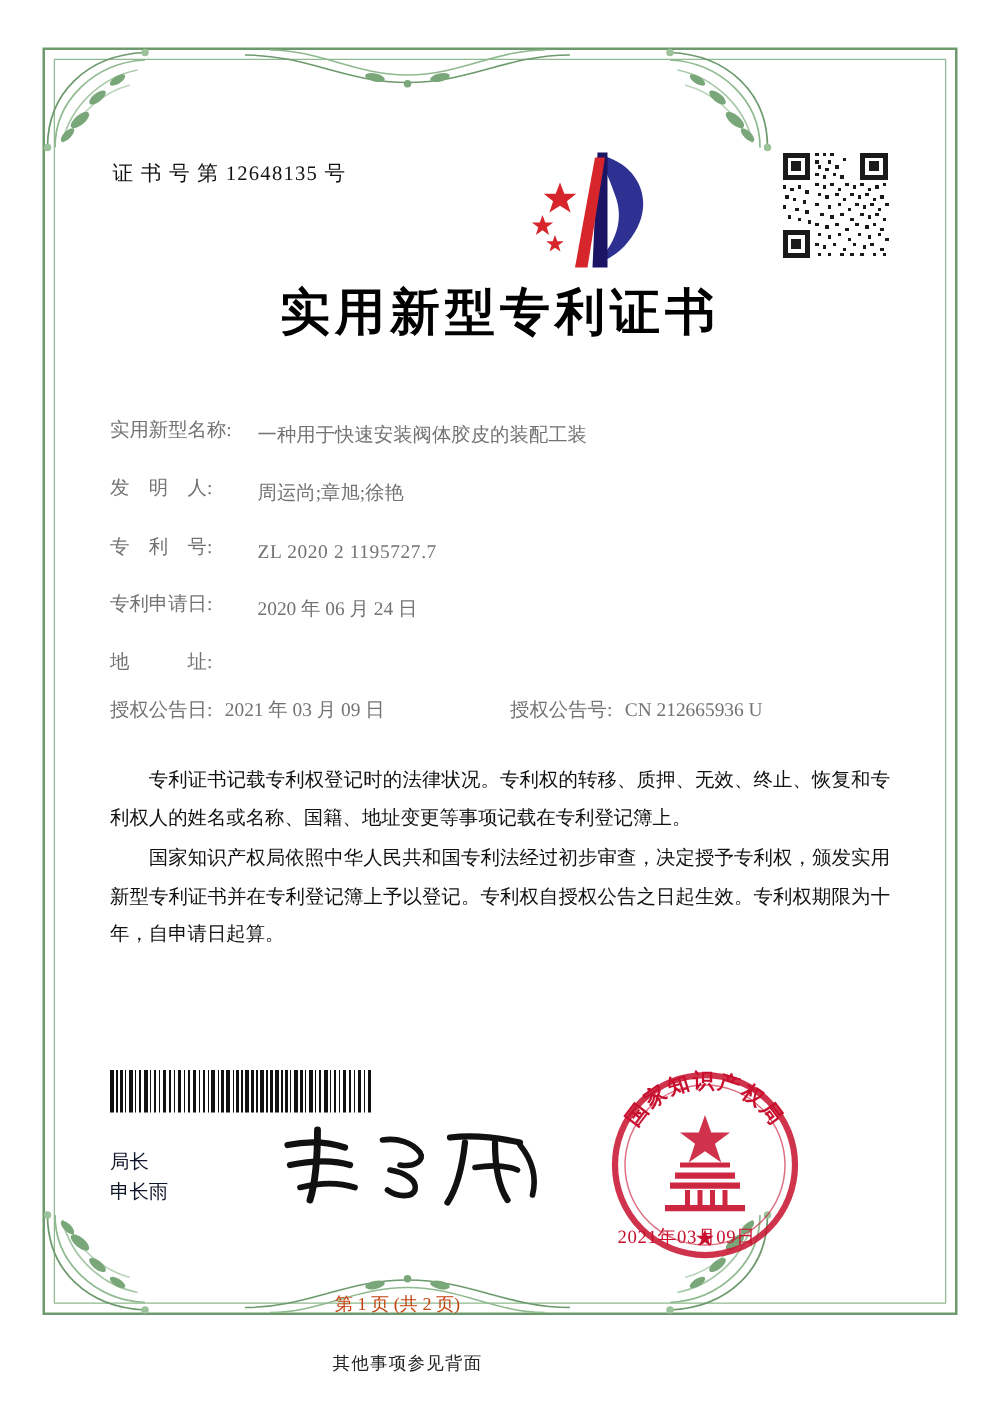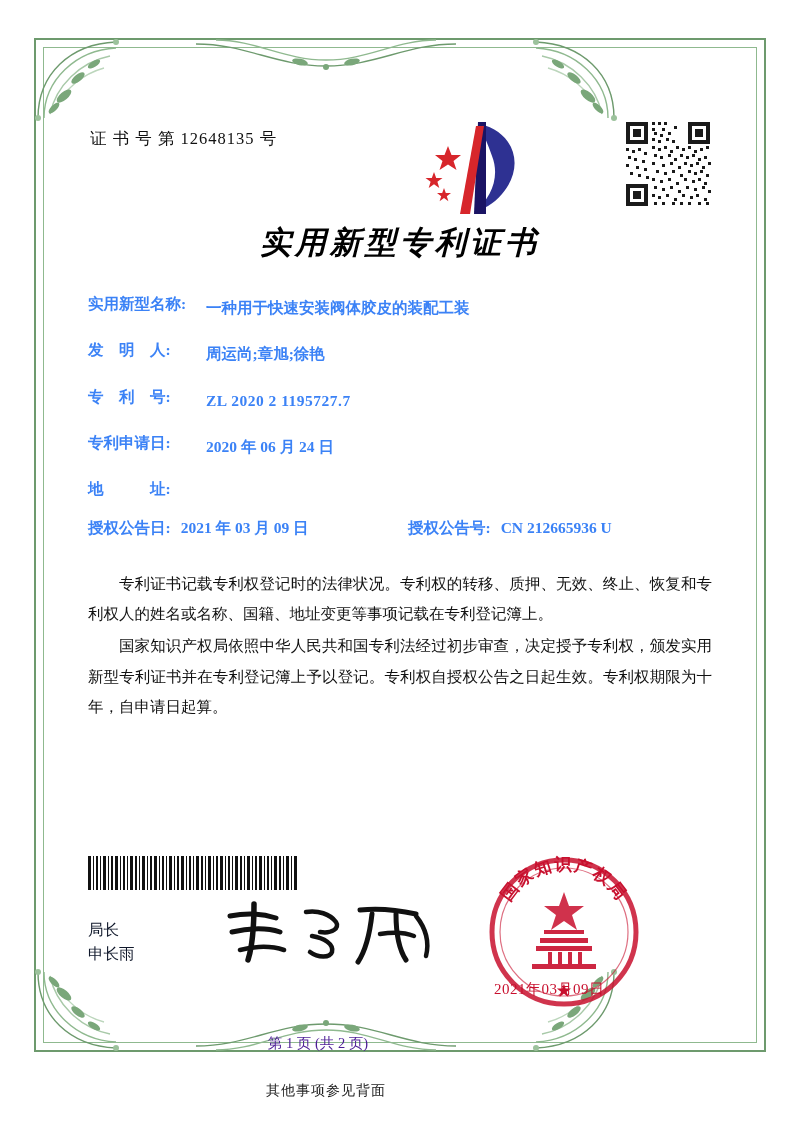--- a/index.html
+++ b/index.html
@@ -92,35 +92,33 @@
   
   .qr {
     position: absolute;
     right: 0px; top: 10px;
     width: 88px; height: 88px;
   }
   .qr canvas, .qr svg { display:block; }
 
   .title {
     text-align: center;
-    font-size: 31px;
+    font-size: 40px;
     font-weight: bold;
     letter-spacing: 4px;
     margin-top: 72px;
     font-family: "Liberation Serif", "DejaVu Serif", serif;
     color: #000;
-    font-style: italic;
   }
 
   .fields {
-    margin-top: 32px;
+    margin-top: 60px;
     font-size: 15.5px;
     line-height: 1;
-    color: #3b82f6;
-    font-weight: bold;
+    color: #737373;
   }
   .field-row {
     display: flex;
     align-items: flex-start;
     margin-bottom: 23px;
   }
   .field-label {
     width: 118px;
     flex: 0 0 118px;
     letter-spacing: 0px;
@@ -200,21 +198,21 @@
     font-family: "Liberation Serif", "DejaVu Serif", serif;
   }
 
   
   .page-no {
     position: absolute;
     left: 0; right: 16px;
     top: 1034px;
     text-align: center;
     font-size: 14.5px;
-    color: #4c1d95;
+    color: #c2410c;
   }
   .footnote {
     position: absolute;
     left: 0; right: 0;
     top: 1082px;
     text-align: center;
     font-size: 14px;
     color: #222;
     letter-spacing: 1px;
   }

